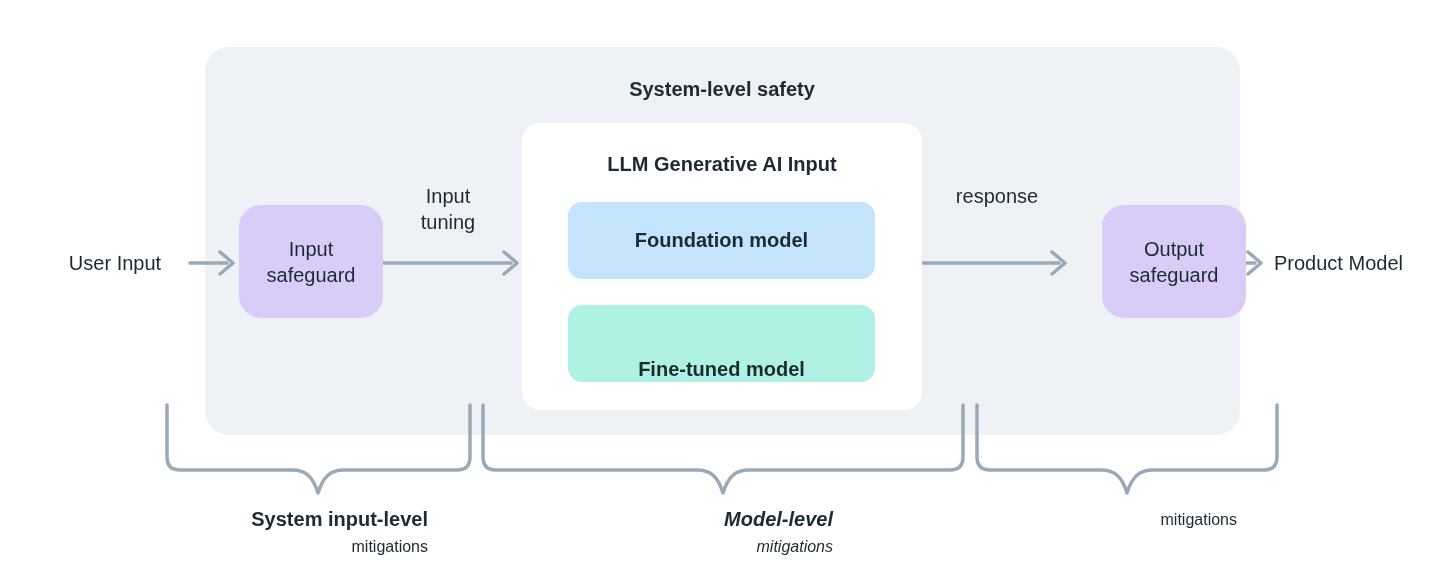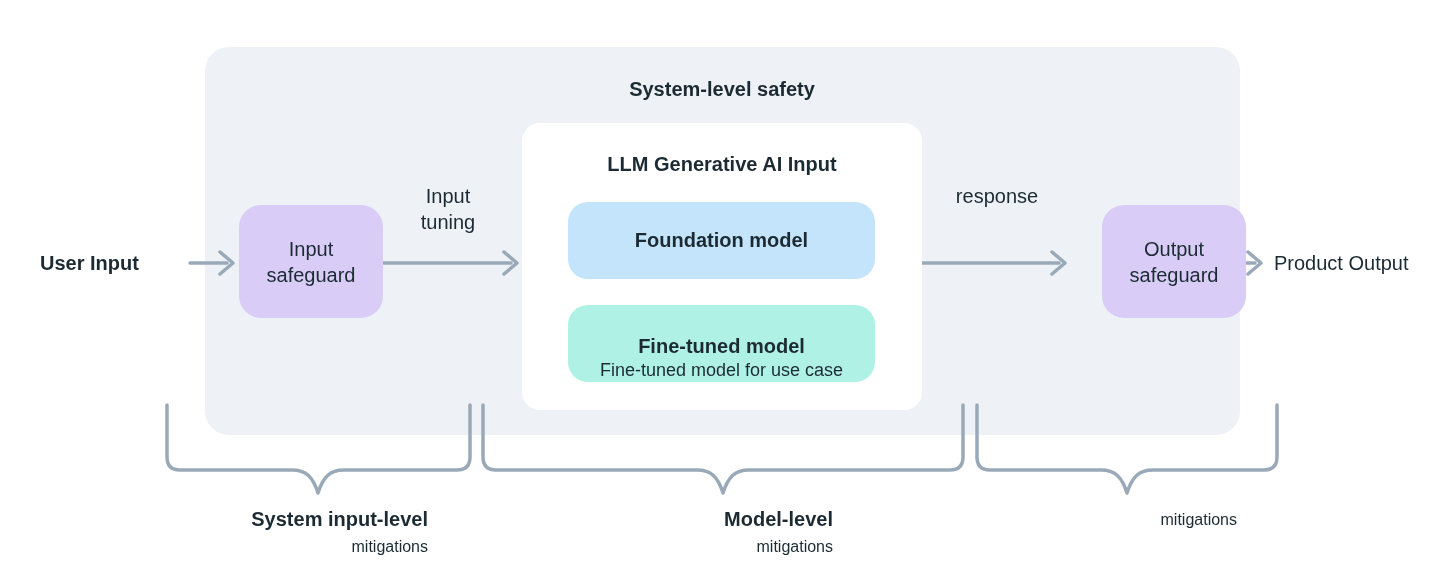--- a/index.html
+++ b/index.html
@@ -49,21 +49,21 @@
   }
   .model-card-title{
     left:522px;top:153px;width:400px;
     text-align:center;
     font-size:20px;font-weight:bold;
     z-index:3;
   }
   .subcard{
     width:307px;height:77px;
     left:568px;
-    border-radius:20px;
+    border-radius:14px;
     display:flex;flex-direction:column;
     align-items:center;justify-content:center;
     text-align:center;
     z-index:3;
   }
   .subcard .t{font-size:20px;font-weight:bold;line-height:25px;}
   .subcard .s{font-size:18px;font-weight:normal;line-height:23px;}
   .foundation{top:202px;background:var(--foundation-bg);}
   .finetuned{top:305px;background:var(--fine-tuned-bg);justify-content:flex-end;}
   .safeguard{
@@ -75,39 +75,39 @@
     text-align:center;
     font-size:20px;line-height:26px;
     z-index:2;
   }
   .safeguard.input{left:239px;top:205px;}
   .safeguard.output{left:1070px;top:205px;margin-left:32px;}
   .io-label{
     font-size:20px;line-height:26px;
     z-index:2;
   }
-  .user-input{left:40px;top:250px;width:150px;text-align:left;font-weight:bold;}
+  .user-input{left:40px;top:250px;width:150px;text-align:center;}
   .product-output{left:1274px;top:250px;width:170px;text-align:left;}
   .edge-label{
     text-align:center;
     font-size:20px;line-height:26px;
     z-index:2;
   }
   .input-prompt{left:388px;top:183px;width:120px;}
   .model-response{left:927px;top:183px;width:140px;}
   .brace-label{
     width:220px;
     text-align:right;
     top:506px;
     z-index:2;
   }
   .brace-label .b{font-size:20px;font-weight:bold;line-height:27px;}
   .brace-label .r{font-size:16px;font-weight:normal;line-height:27px;}
   .brace-label.one{left:208px;}
-  .brace-label.two{left:613px;}
+  .brace-label.two{left:613px;font-style:italic;}
   .brace-label.three{left:1017px;}
 </style>
 </head>
 <body>
 
 <div class="canvas">
 
   <div class="abs container"></div>
 
   <svg class="abs svg-layer" width="1456" height="581" viewBox="0 0 1456 581">
@@ -144,36 +144,35 @@
   <div class="abs model-card"></div>
 
   <div class="abs model-card-title">LLM Generative AI Input</div>
 
   <div class="abs subcard foundation">
     <div class="t">Foundation model</div>
   </div>
 
   <div class="abs subcard finetuned">
     <div class="t">Fine-tuned model</div>
-    <div class="s">Fine-tuned model for use case</div>
   </div>
 
   <div class="abs safeguard input">
     <div>Input</div>
     <div>safeguard</div>
   </div>
 
   <div class="abs safeguard output">
     <div>Output</div>
     <div>safeguard</div>
   </div>
 
   <div class="abs io-label user-input">User Input</div>
 
-  <div class="abs io-label product-output">Product Output</div>
+  <div class="abs io-label product-output">Product Model</div>
 
   <div class="abs edge-label input-prompt">
     <div>Input</div>
     <div>tuning</div>
   </div>
 
   <div class="abs edge-label model-response">
     <div>response</div>
   </div>
 

